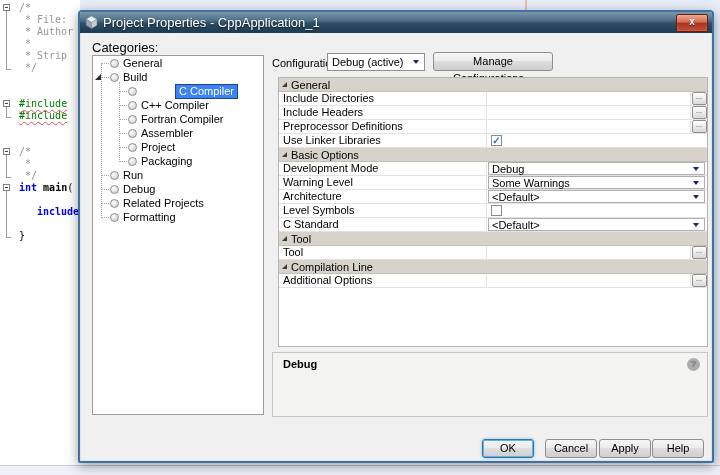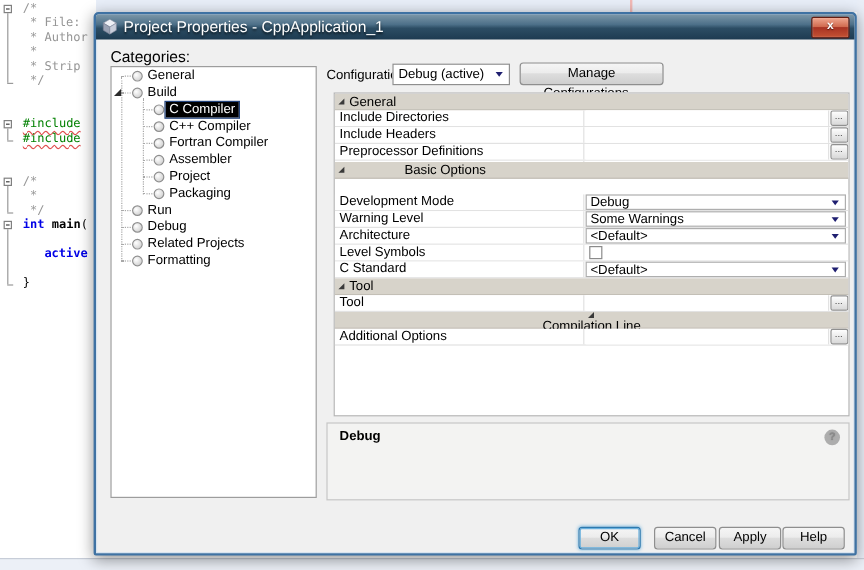--- a/index.html
+++ b/index.html
@@ -35,21 +35,21 @@
             background:linear-gradient(180deg,#efa68e 0%,#d16b50 45%,#a83323 50%,#c35133 100%);
             color:#fff;font-size:10px;font-weight:bold;text-align:center;line-height:14px;
             text-shadow:0 1px 1px rgba(0,0,0,.6);box-shadow:inset 0 0 1px #ffd0c0;}
   .categories-label{position:absolute;left:12px;top:28px;font-size:13px;color:#000;}
   .tree-panel{position:absolute;left:12px;top:43px;width:172px;height:360px;background:#fff;
             border:1px solid #9d9d9d;box-sizing:border-box;overflow:hidden;}
   .tree-item{position:absolute;height:14px;font-size:11px;line-height:13px;white-space:nowrap;}
   .tree-dot{position:absolute;width:7px;height:7px;border-radius:50%;border:1px solid #8e8e8e;
             background:radial-gradient(circle at 35% 35%,#ffffff,#c6c6c6);box-sizing:content-box;}
   .tree-label{position:absolute;top:0;padding:0 3px;}
-  .tree-label.selected{background:#000000;color:#fff;outline:1px solid #22437c;}
+  .tree-label.selected{background:#3b82f6;color:#fff;outline:1px solid #22437c;margin-left:38px;}
   .tree-expander{position:absolute;width:0;height:0;border-bottom:6px solid #2b2b2b;border-left:6px solid transparent;}
   .tree-hstub{position:absolute;height:0;border-top:1px dotted #a8a8a8;}
   .tree-vline{position:absolute;width:0;border-left:1px dotted #a8a8a8;}
   
   .config-label{position:absolute;left:192px;top:45px;font-size:11px;}
   .top-combo{position:absolute;left:247px;top:41px;width:98px;height:18px;border:1px solid #8f8f8f;background:#fff;
              font-size:11px;line-height:16px;padding-left:4px;box-sizing:border-box;}
   .combo-arrow{position:absolute;right:5px;top:50%;margin-top:-2px;width:0;height:0;
              border-left:3px solid transparent;border-right:3px solid transparent;border-top:4px solid #1f1f70;}
   .win-btn{position:absolute;height:19px;border:1px solid #8e8e8e;border-radius:3px;
@@ -92,21 +92,21 @@
     <div class="code-line" style="top: 26px; padding-left: 25px;"><span class="tok-comment">* Author</span></div>
     <div class="code-line" style="top: 38px; padding-left: 25px;"><span class="tok-comment">*</span></div>
     <div class="code-line" style="top: 50px; padding-left: 25px;"><span class="tok-comment">* Strip</span></div>
     <div class="code-line" style="top: 62px; padding-left: 25px;"><span class="tok-comment">*/</span></div>
     <div class="code-line" style="top: 98px; padding-left: 19px;"><span class="tok-directive-error">#include</span></div>
     <div class="code-line" style="top: 110px; padding-left: 19px;"><span class="tok-directive-error">#include</span></div>
     <div class="code-line" style="top: 146px; padding-left: 19px;"><span class="tok-comment">/*</span></div>
     <div class="code-line" style="top: 158px; padding-left: 25px;"><span class="tok-comment">*</span></div>
     <div class="code-line" style="top: 170px; padding-left: 25px;"><span class="tok-comment">*/</span></div>
     <div class="code-line" style="top: 182px; padding-left: 19px;"><span class="tok-keyword">int</span><span class="tok-plain"> </span><span class="tok-bold">main</span><span class="tok-plain">(</span></div>
-    <div class="code-line" style="top: 206px; padding-left: 37px;"><span class="tok-keyword">active</span></div>
+    <div class="code-line" style="top: 206px; padding-left: 37px;"><span class="tok-keyword">include</span></div>
     <div class="code-line" style="top: 230px; padding-left: 19px;"><span class="tok-plain">}</span></div>
     <div class="fold-box" style="top: 4px;"></div>
     <div class="fold-line" style="top: 11px; height: 58px;"></div>
     <div class="fold-tick" style="top: 69px;"></div>
     <div class="fold-box" style="top: 100px;"></div>
     <div class="fold-line" style="top: 107px; height: 10px;"></div>
     <div class="fold-tick" style="top: 117px;"></div>
     <div class="fold-box" style="top: 148px;"></div>
     <div class="fold-line" style="top: 155px; height: 22px;"></div>
     <div class="fold-tick" style="top: 177px;"></div>
@@ -227,21 +227,21 @@
         <div class="sheet-label">Preprocessor Definitions</div>
         <div class="field-cell"></div>
         <div class="btn-col">
           <div class="dots-btn">...</div>
         </div>
       </div>
       <div class="sheet-row" style="top: 56px;">
         <div class="sheet-label">Use Linker Libraries</div>
         <div class="cb">✓</div>
       </div>
-      <div class="sheet-section-header" style="top: 57px; gap: 46px;">
+      <div class="sheet-section-header" style="top: 70px;">
         <span class="sec-tri"></span>
         <span>Basic Options</span>
       </div>
       <div class="sheet-row" style="top: 84px; padding-left: 48px;">
         <div class="sheet-label">Development Mode</div>
         <div class="combo-cell"><span>Debug</span><span class="combo-arrow"></span></div>
       </div>
       <div class="sheet-row" style="top: 98px;">
         <div class="sheet-label">Warning Level</div>
         <div class="combo-cell"><span>Some Warnings</span><span class="combo-arrow"></span></div>
@@ -262,21 +262,21 @@
         <span class="sec-tri"></span>
         <span>Tool</span>
       </div>
       <div class="sheet-row" style="top: 168px;">
         <div class="sheet-label">Tool</div>
         <div class="field-cell"></div>
         <div class="btn-col">
           <div class="dots-btn">...</div>
         </div>
       </div>
-      <div class="sheet-section-header" style="top: 182px; flex-direction: column;">
+      <div class="sheet-section-header" style="top: 182px;">
         <span class="sec-tri"></span>
         <span>Compilation Line</span>
       </div>
       <div class="sheet-row" style="top: 196px;">
         <div class="sheet-label">Additional Options</div>
         <div class="field-cell"></div>
         <div class="btn-col">
           <div class="dots-btn">...</div>
         </div>
       </div>

